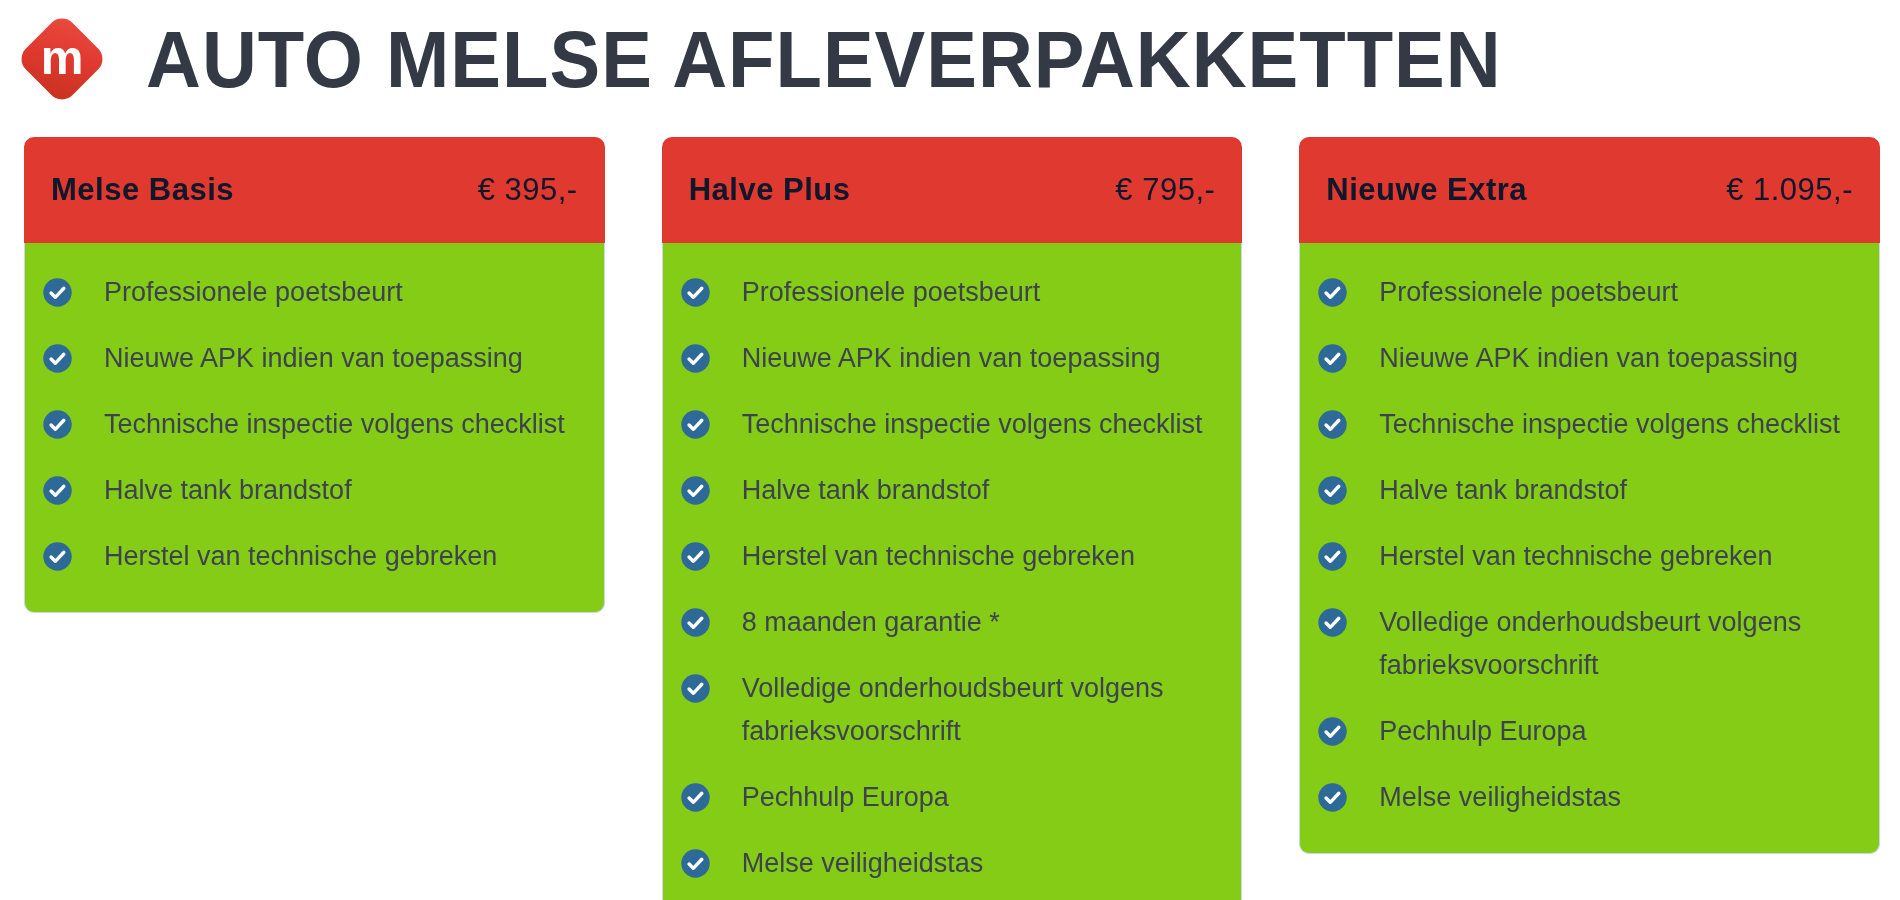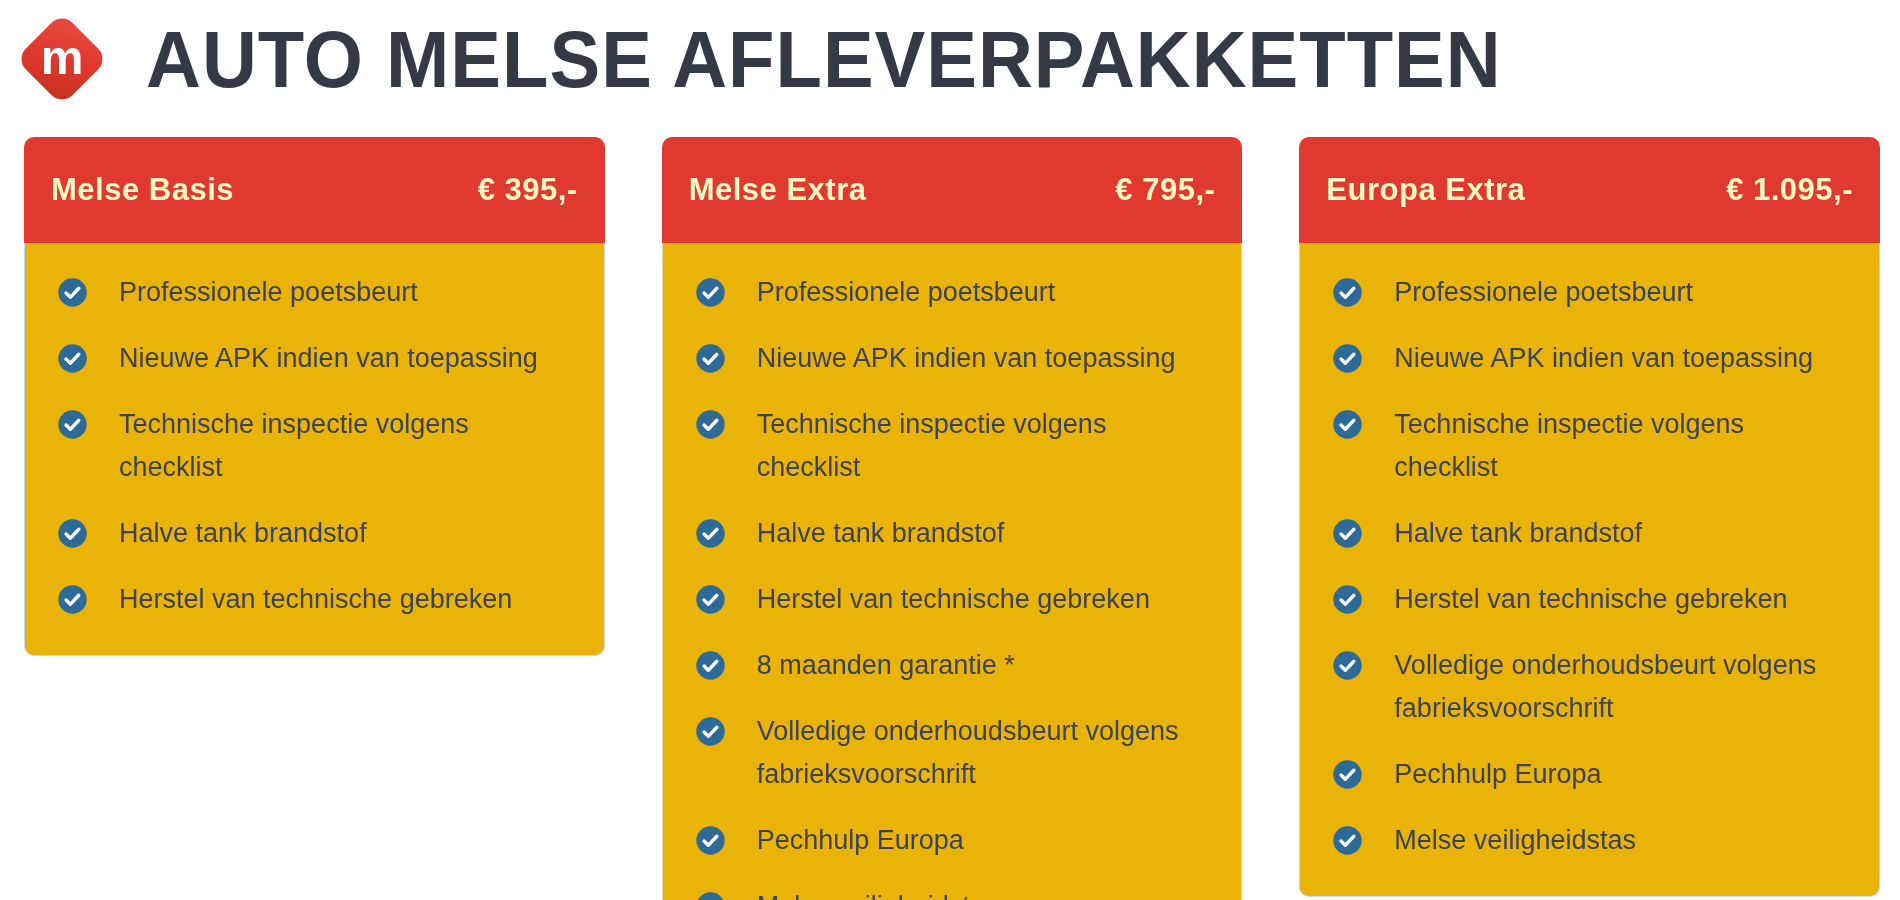--- a/index.html
+++ b/index.html
@@ -58,30 +58,30 @@
   }
   .card { flex: 1; min-width: 0; }
   .card-header {
     background: var(--brand-red);
     border-radius: 10px 10px 0 0;
     height: 106px;
     display: flex;
     align-items: center;
     justify-content: space-between;
     padding: 16px 27px;
-    color: #fef9c3;
+    color: #0f172a;
   }
   .card-name { font-size: 31px; font-weight: bold; letter-spacing: 0.5px; }
-  .card-price { font-size: 31px; font-weight: 700; letter-spacing: 0.5px; }
+  .card-price { font-size: 31px; font-weight: 400; letter-spacing: 0.5px; }
   .card-body {
-    background: #eab308;
+    background: #84cc16;
     border: 1px solid var(--card-border);
     border-top: none;
     border-radius: 0 0 10px 10px;
-    padding: 17px 26px 22px 32px;
+    padding: 17px 26px 22px 17px;
   }
   .feature-list { list-style: none; }
   .feature-item {
     display: flex;
     align-items: flex-start;
     gap: 31px;
     padding: 11px 0 12px 0;
     font-size: 27px;
     line-height: 43px;
     color: var(--feature-text);
@@ -149,21 +149,21 @@
       <path d="M7 12.4l3.3 3.3 6.6-7" fill="none" stroke="#ffffff" stroke-width="2.6" stroke-linecap="round" stroke-linejoin="round"></path>
     </svg>
     <span class="feature-text">Herstel van technische gebreken</span>
   </li>
 </ul>
     </div>
   </article>
 
   <article class="card">
     <div class="card-header">
-      <span class="card-name">Melse Extra</span>
+      <span class="card-name">Halve Plus</span>
       <span class="card-price">€ 795,-</span>
     </div>
     <div class="card-body">
       <ul class="feature-list">
   <li class="feature-item">
     <svg class="check-icon" viewBox="0 0 24 24">
       <circle cx="12" cy="12" r="11" class="check-circle-fill" fill="#2e6a97"></circle>
       <path d="M7 12.4l3.3 3.3 6.6-7" fill="none" stroke="#ffffff" stroke-width="2.6" stroke-linecap="round" stroke-linejoin="round"></path>
     </svg>
     <span class="feature-text">Professionele poetsbeurt</span>
@@ -231,21 +231,21 @@
       <path d="M7 12.4l3.3 3.3 6.6-7" fill="none" stroke="#ffffff" stroke-width="2.6" stroke-linecap="round" stroke-linejoin="round"></path>
     </svg>
     <span class="feature-text">Melse veiligheidstas</span>
   </li>
 </ul>
     </div>
   </article>
 
   <article class="card">
     <div class="card-header">
-      <span class="card-name">Europa Extra</span>
+      <span class="card-name">Nieuwe Extra</span>
       <span class="card-price">€ 1.095,-</span>
     </div>
     <div class="card-body">
       <ul class="feature-list">
   <li class="feature-item">
     <svg class="check-icon" viewBox="0 0 24 24">
       <circle cx="12" cy="12" r="11" class="check-circle-fill" fill="#2e6a97"></circle>
       <path d="M7 12.4l3.3 3.3 6.6-7" fill="none" stroke="#ffffff" stroke-width="2.6" stroke-linecap="round" stroke-linejoin="round"></path>
     </svg>
     <span class="feature-text">Professionele poetsbeurt</span>

